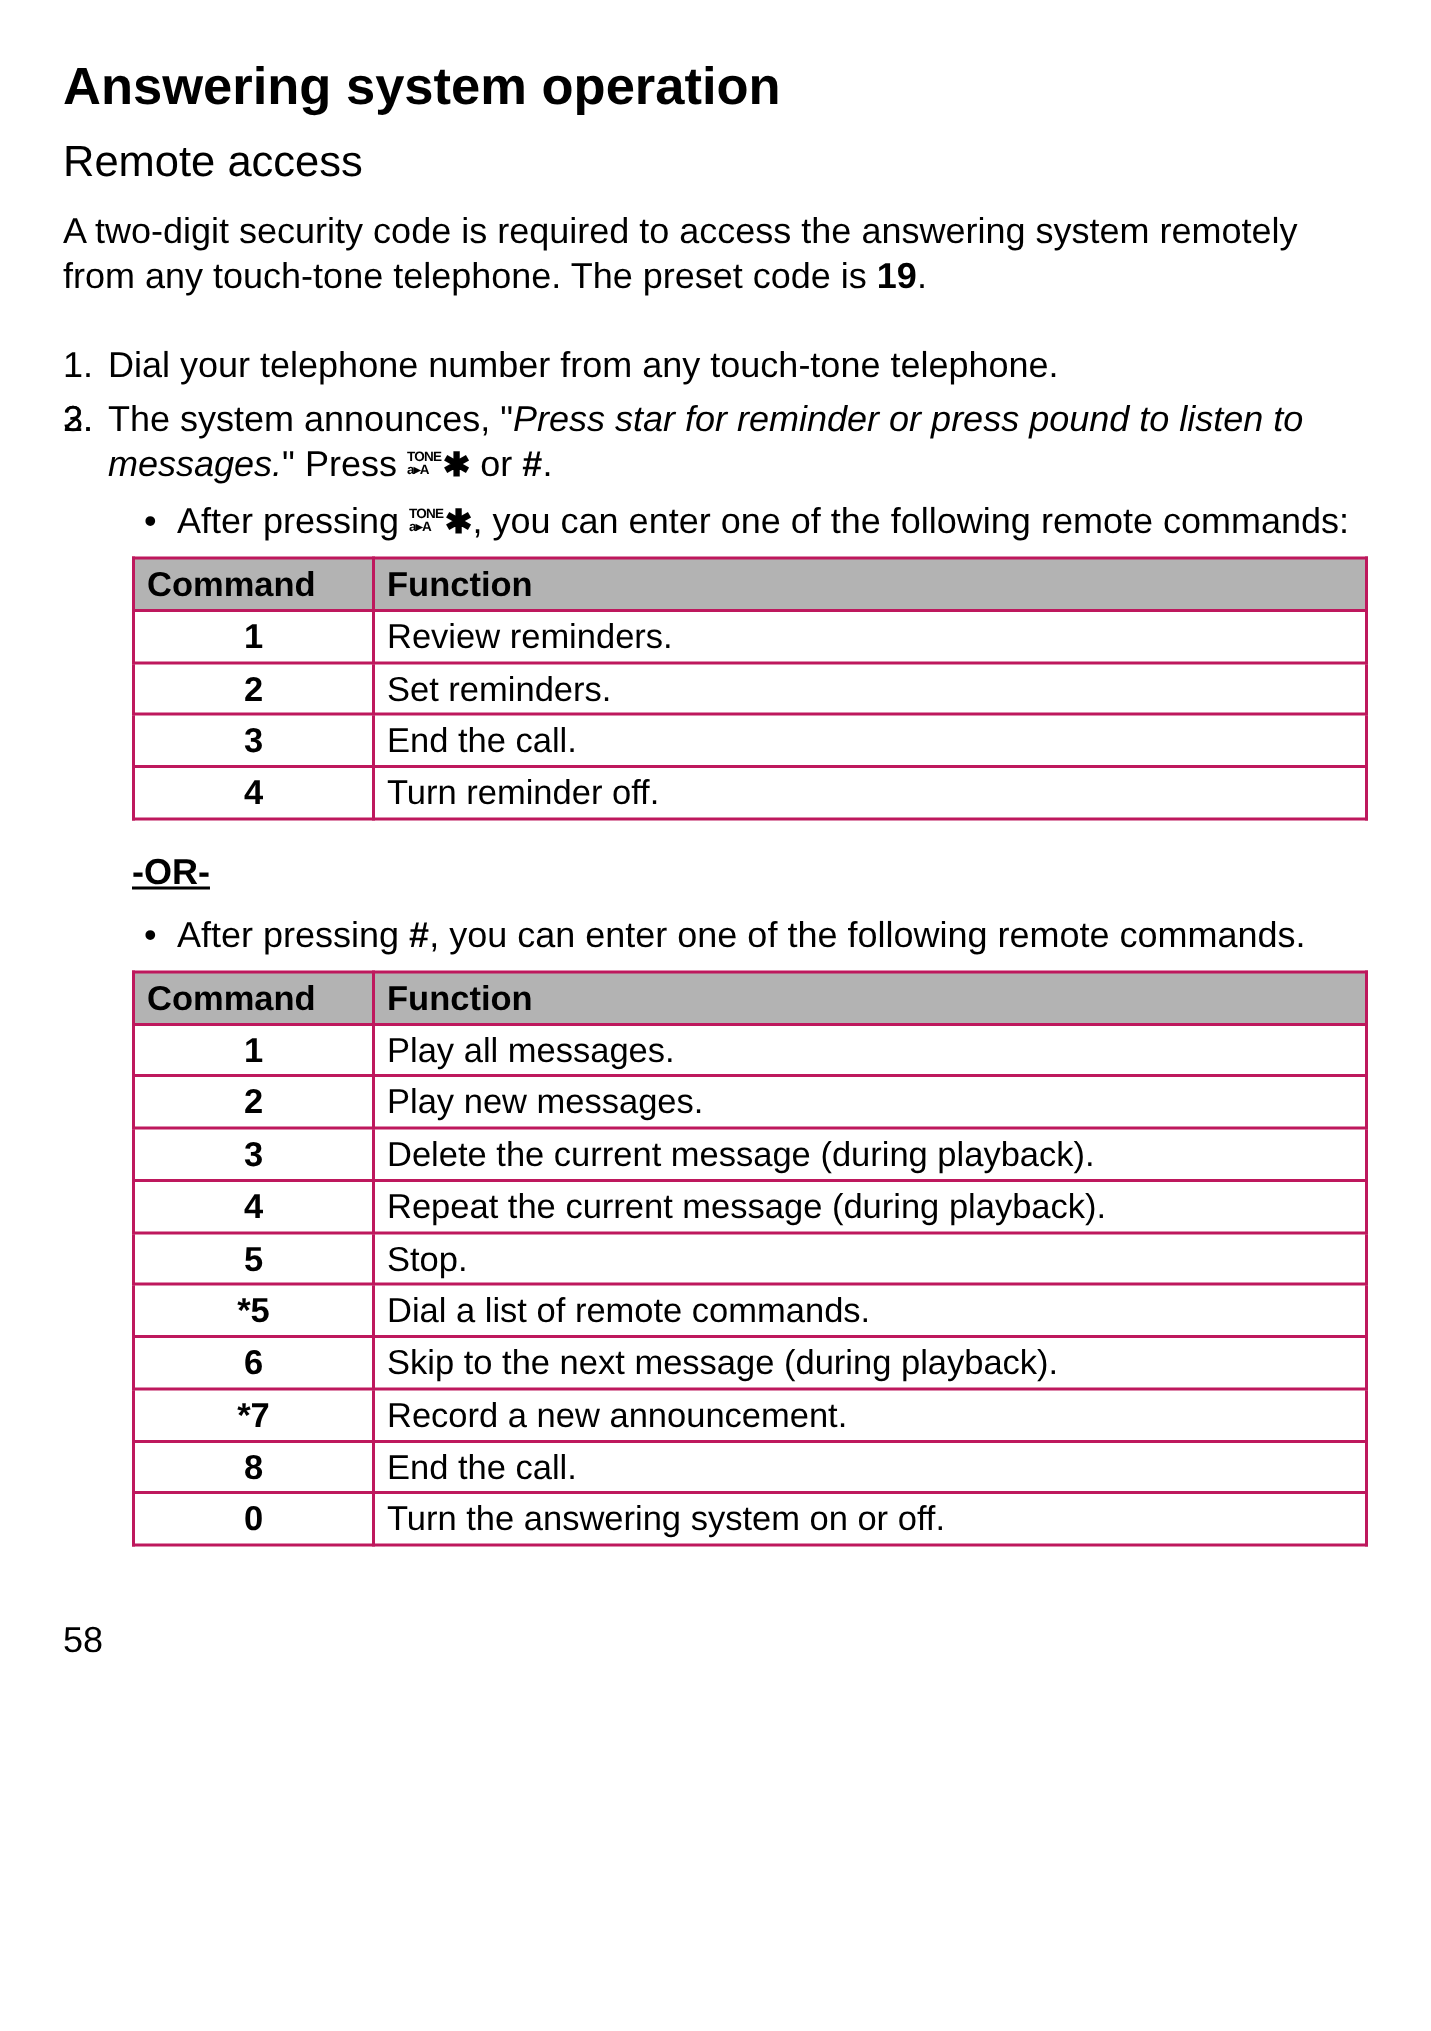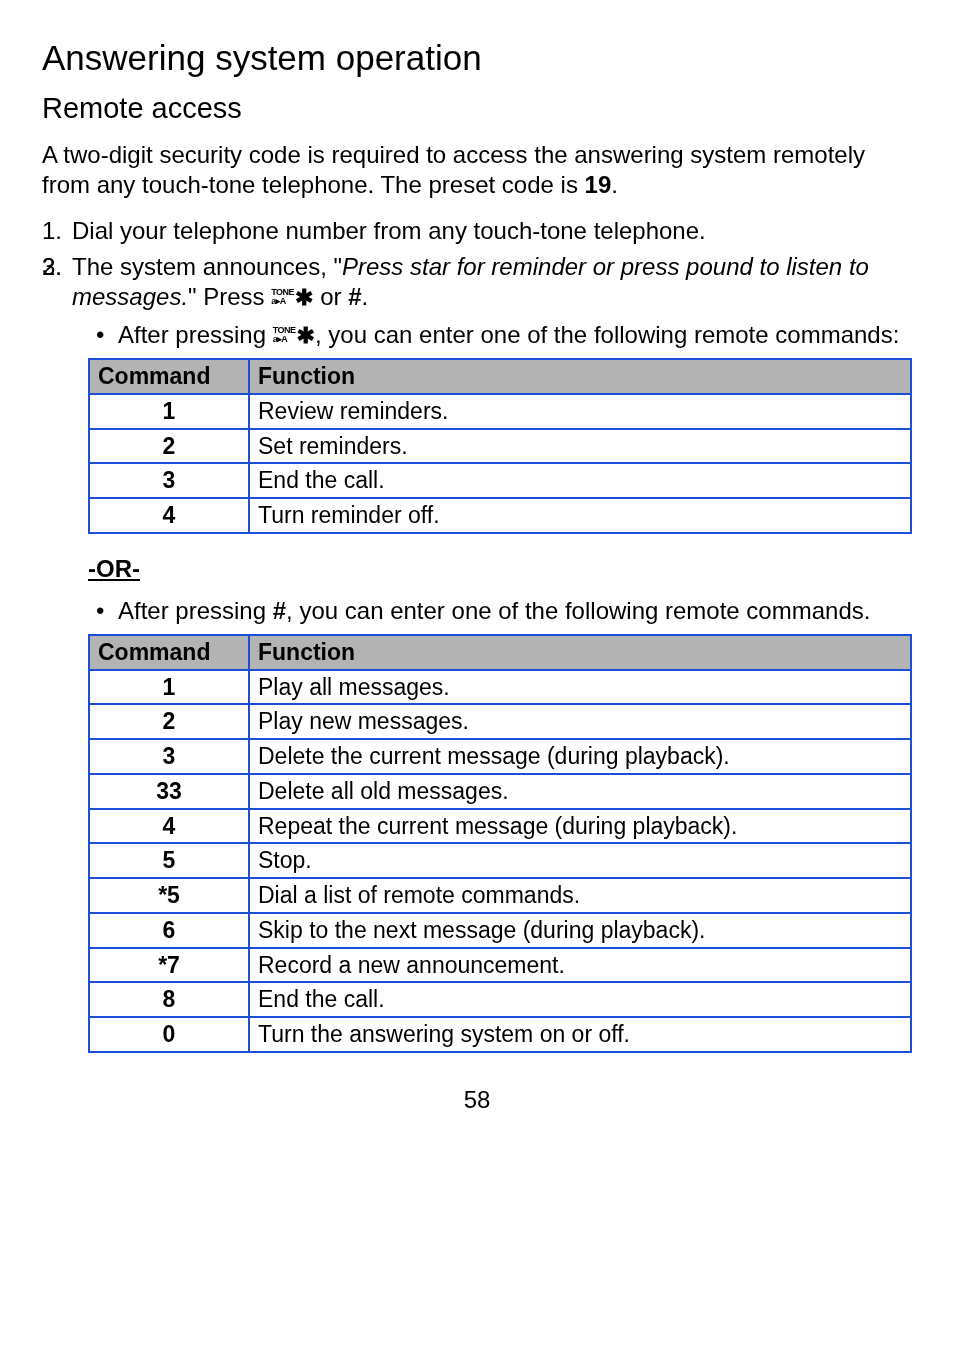--- a/index.html
+++ b/index.html
@@ -4,40 +4,40 @@
 <style>
   * { box-sizing: border-box; margin: 0; padding: 0; }
   html, body { width: 954px; height: 1354px; }
   body {
     font-family: Arial, Helvetica, sans-serif;
     color: #000;
     padding: 36px 42px 20px 42px;
     font-size: 24px;
     line-height: 1.25;
   }
-  h1 { font-size: 35px; font-weight: normal; margin-bottom: 10px; }
+  h1 { font-size: 35px; font-weight: bold; margin-bottom: 10px; }
   h2 { font-size: 29px; font-weight: normal; margin-bottom: 14px; }
-  .intro { margin-bottom: 16px; }
+  .intro { margin-bottom: 29px; }
   .bold { font-weight: bold; }
   ol { list-style: none; padding-left: 0; }
   ol > li { padding-left: 30px; position: relative; margin-bottom: 6px; }
   ol > li > .num { position: absolute; left: 0; }
   .italic { font-style: italic; }
   ul.sub { list-style: none; padding-left: 24px; margin-top: 8px; }
   ul.sub > li { position: relative; padding-left: 22px; margin-bottom: 8px; }
   ul.sub > li::before { content: "•"; position: absolute; left: 0; font-size: 24px; }
   table {
     border-collapse: collapse;
     width: 100%;
     margin: 8px 0 20px 0;
     font-size: 23px;
   }
   .table-wrap { padding-left: 46px; }
   th, td {
-    border: 2px solid #1d4ed8;
+    border: 2px solid #be185d;
     padding: 2px 8px;
     text-align: left;
     vertical-align: middle;
   }
   th { background: #b3b3b3; font-weight: bold; }
   td.cmd { text-align: center; font-weight: bold; width: 160px; }
   th.cmd { width: 160px; }
   .or { font-weight: bold; margin: 4px 0 12px 46px; text-decoration: underline; }
   .tone-icon {
     display: inline-block;
@@ -51,21 +51,21 @@
     font-size: 22px;
     font-weight: bold;
     vertical-align: middle;
     position: relative;
     top: 1px;
     margin-left: 1px;
   }
   .tone-icon .tone-top { display: block; font-weight: bold; letter-spacing: -0.5px; }
   .tone-icon .tone-bot { display: block; font-weight: bold; letter-spacing: -0.5px; }
   .tone-stack { display: inline-block; vertical-align: middle; text-align: left; }
-  .page-num { text-align: center; font-size: 24px; margin-top: 32px; }
+  .page-num { text-align: left; font-size: 24px; margin-top: 48px; }
   .second-bullet-wrap { padding-left: 30px; }
 </style>
 </head>
 <body>
 
 <h1>Answering system operation</h1>
 <h2>Remote access</h2>
 
 <p class="intro">
   <span>A two-digit security code is required to access the answering system remotely from any touch-tone telephone. The preset code is </span><span class="bold">19</span><span>.</span>
@@ -145,24 +145,20 @@
         </tr>
     <tr>
           <td class="cmd">2</td>
           <td>Play new messages.</td>
         </tr>
     <tr>
           <td class="cmd">3</td>
           <td>Delete the current message (during playback).</td>
         </tr>
     <tr>
-          <td class="cmd">33</td>
-          <td>Delete all old messages.</td>
-        </tr>
-    <tr>
           <td class="cmd">4</td>
           <td>Repeat the current message (during playback).</td>
         </tr>
     <tr>
           <td class="cmd">5</td>
           <td>Stop.</td>
         </tr>
     <tr>
           <td class="cmd">*5</td>
           <td>Dial a list of remote commands.</td>

